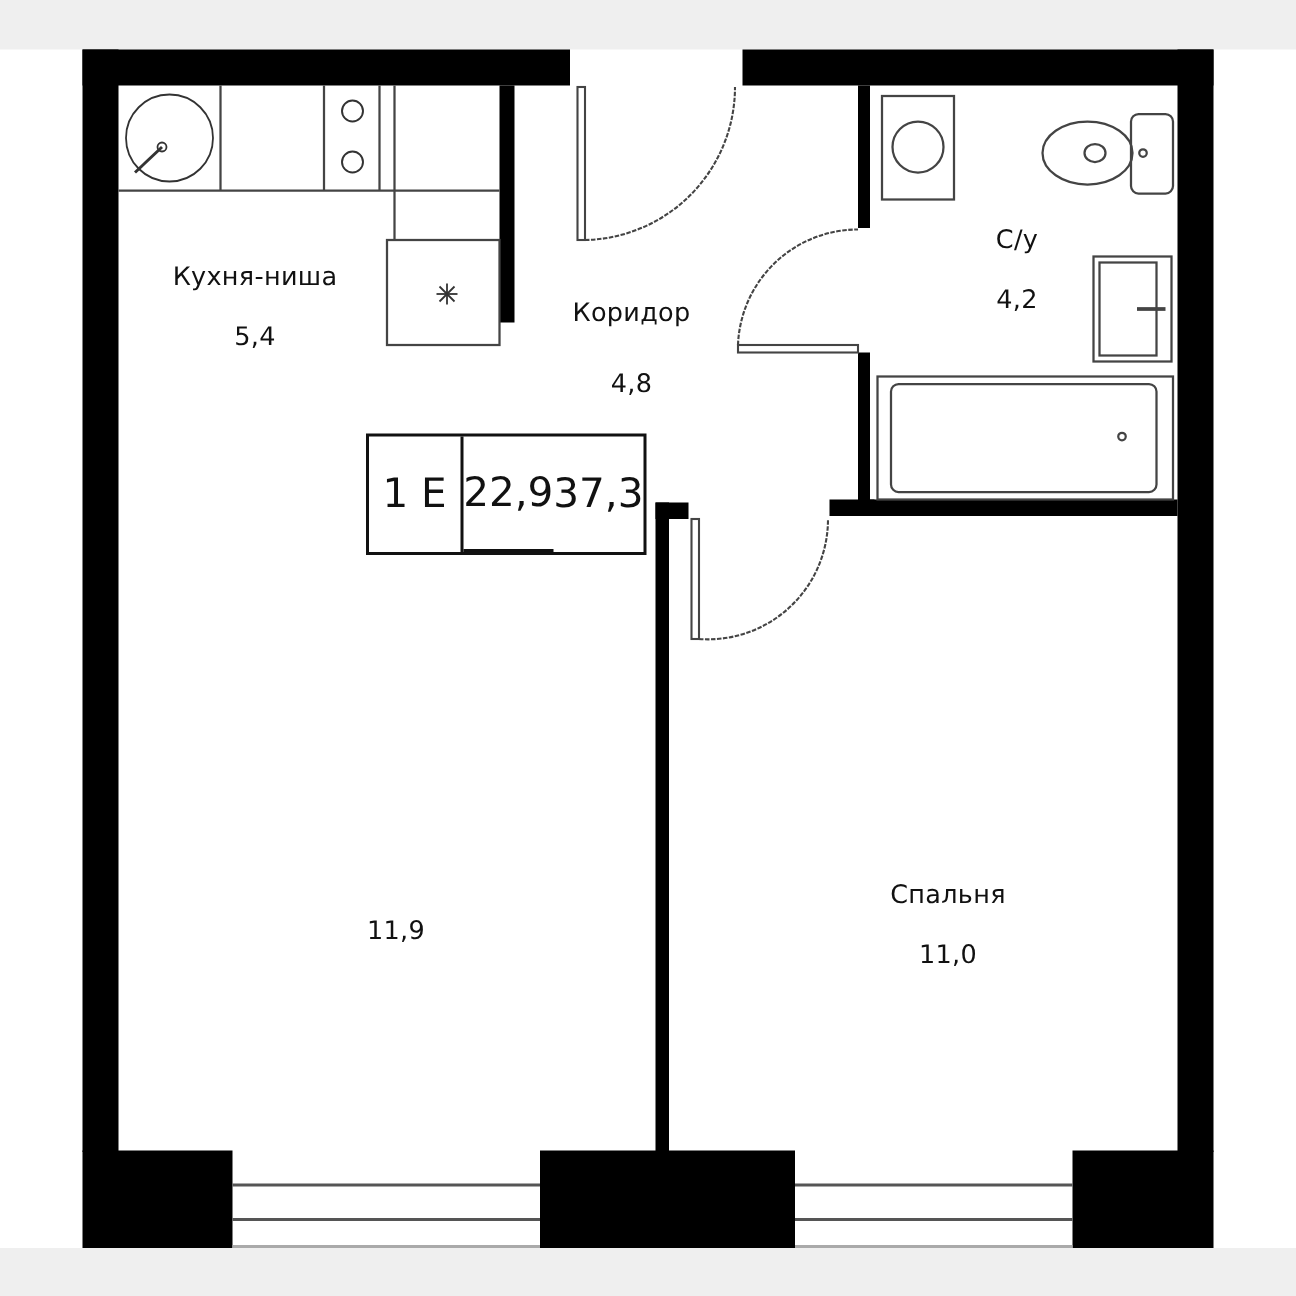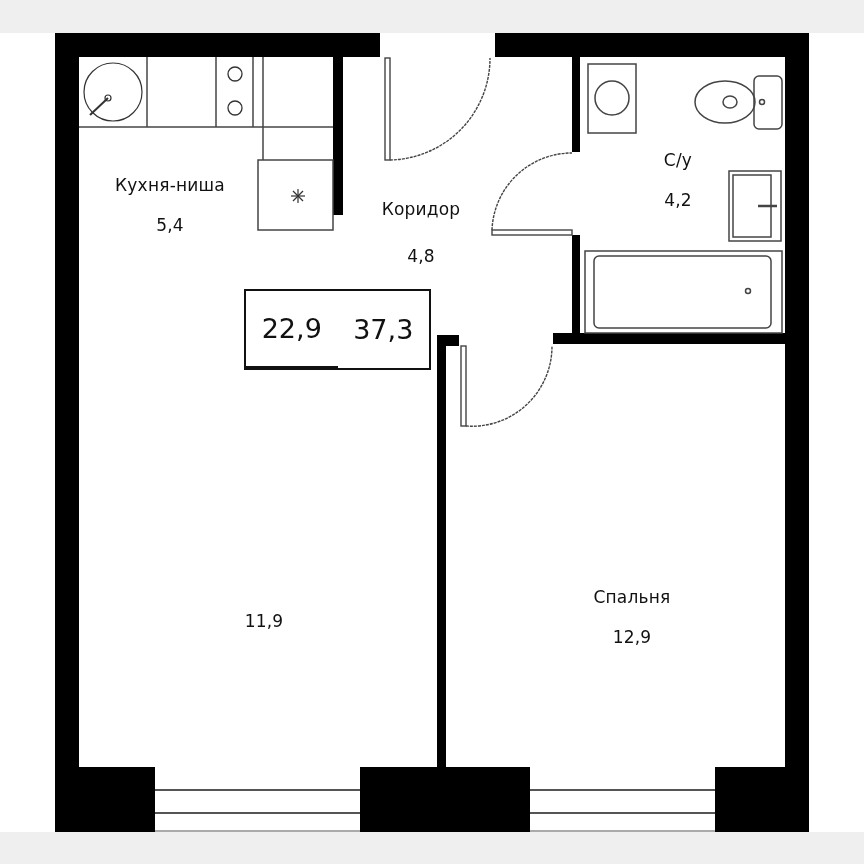--- a/index.html
+++ b/index.html
@@ -127,21 +127,22 @@
 </div>
 <div class="lbl" style="left:678px; top:146px;">
   <div>С/у</div>
   <div style="margin-top:11px;">4,2</div>
 </div>
 <div class="lbl" style="left:264px; top:583px;">
   <div style="margin-top:24px;">11,9</div>
 </div>
 <div class="lbl" style="left:632px; top:583px;">
   <div>Спальня</div>
-  <div style="margin-top:11px;">12,9</div>
+  <div style="margin-top:11px;">11,0</div>
 </div>
 
 <div class="info">
+  <div class="type">1 E</div>
   <div class="areas">
     <div>22,9</div>
     <div>37,3</div>
   </div>
 </div>
 
 </body></html>

